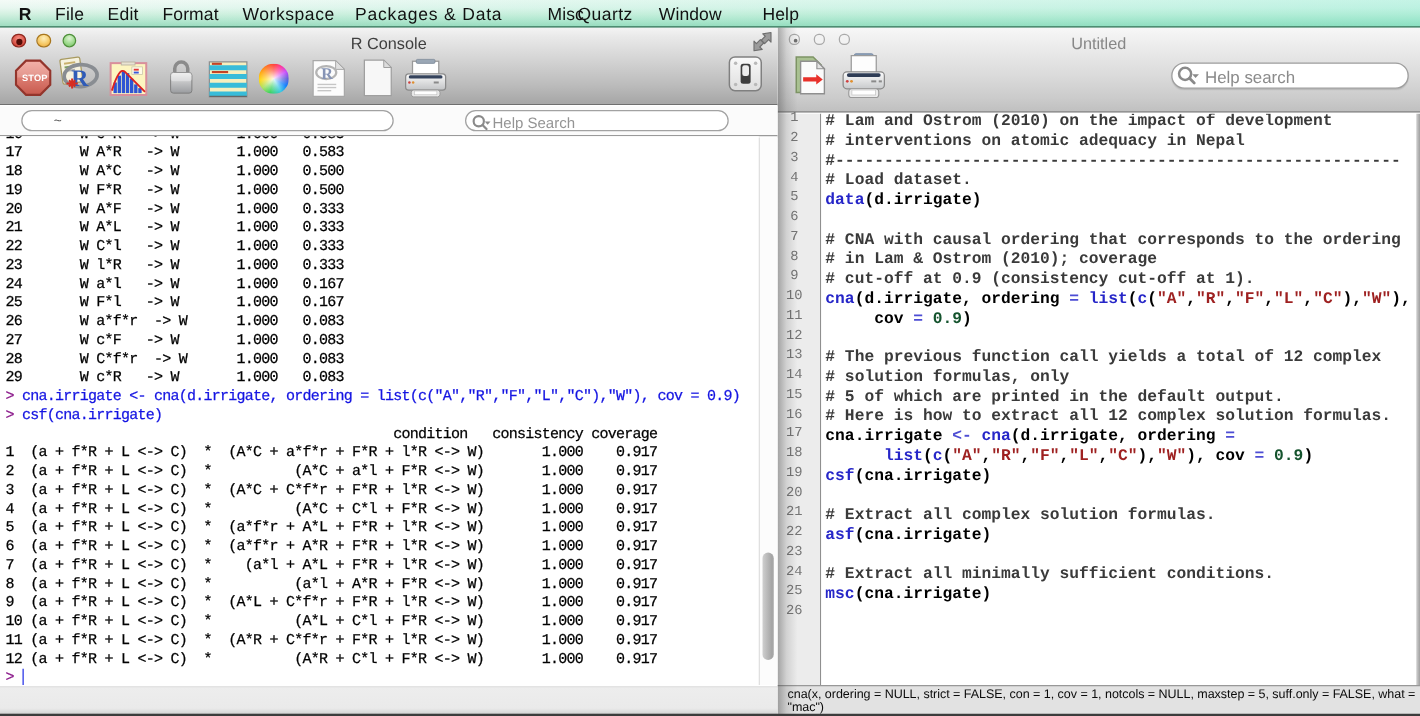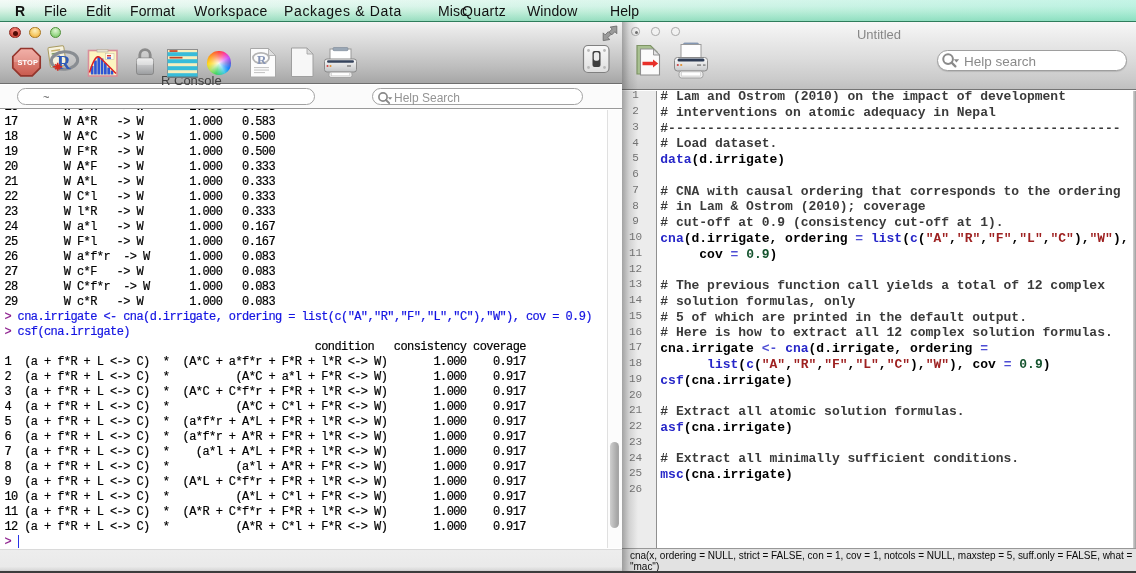--- a/index.html
+++ b/index.html
@@ -8,22 +8,22 @@
 
 #menubar { position:absolute; left:0; top:0; width:1136px; height:22px;
   background:linear-gradient(90deg, rgba(120,225,180,0) 0%, rgba(110,228,188,0.18) 55%, rgba(100,230,195,0.33) 100%),
    linear-gradient(#f4fbf7 0%, #e8f7f0 30%, #d2f0e0 55%, #b5e6cf 80%, #a2ddc2 97%, #98d6ba 100%);
   border-bottom:1px solid #2f7d5c; font-size:14px; color:#111; }
 
 #lwin { position:absolute; left:0; top:22px; width:622px; height:551px; background:#fff; }
 #lchrome { position:absolute; left:0; top:0; width:622px; height:62px;
   background:linear-gradient(#f4f4f4 0%, #e9e9e9 12%, #d2d2d2 45%, #bcbcbc 75%, #a6a6a6 100%);
   border-bottom:1px solid #6e6e6e; }
-#ltitle { position:absolute; left:161px; top:5px; width:300px; text-align:left;
-  font-size:13px; color:#3f3f3f;margin-top:46px; }
+#ltitle { position:absolute; left:161px; top:5px; width:300px; text-align:center;
+  font-size:13px; color:#3f3f3f; }
 .tl { position:absolute; top:4.9px; width:11.4px; height:11.4px; border-radius:50%; }
 #tlr { left:9.4px; background:radial-gradient(circle at 50% 35%, #f8958a 0%, #e4655a 45%, #ce4537 80%, #b83325 100%); border:1px solid #8e261d; }
 #tlr i { position:absolute; left:3.1px; top:3.1px; width:5px; height:5px; border-radius:50%; background:#520c06; display:block; }
 #tly { left:29.4px; background:radial-gradient(circle at 50% 30%, #fdeebc 0%, #f7cf71 50%, #efb143 85%, #e8a232 100%); border:1px solid #a8761d; }
 #tlg { left:49.6px; background:radial-gradient(circle at 50% 30%, #dff3d4 0%, #a4dd94 50%, #7cc66b 88%, #6cb75a 100%); border:1px solid #4e8f39; }
 #lfields { position:absolute; left:0; top:63px; width:622px; height:24px; background:#fbfbfb;
   border-bottom:1px solid #9a9a9a; }
 .pill { position:absolute; background:#fff; border:1px solid #a2a2a2; border-radius:8.5px; }
 #tilde { left:17px; top:3.2px; width:298px; height:16.8px; }
 #tilde span { position:absolute; left:25px; top:2px; font-size:11px; color:#555; }
@@ -141,21 +141,21 @@
      cov <span class="e">=</span> <span class="n">0.9</span>)
 
 <span class="c"># The previous function call yields a total of 12 complex</span>
 <span class="c"># solution formulas, only</span>
 <span class="c"># 5 of which are printed in the default output.</span>
 <span class="c"># Here is how to extract all 12 complex solution formulas.</span>
 cna.irrigate <span class="e">&lt;-</span> <span class="k">cna</span>(d.irrigate, ordering <span class="e">=</span>
       <span class="k">list</span>(<span class="k">c</span>(<span class="s">"A"</span>,<span class="s">"R"</span>,<span class="s">"F"</span>,<span class="s">"L"</span>,<span class="s">"C"</span>),<span class="s">"W"</span>), cov <span class="e">=</span> <span class="n">0.9</span>)
 <span class="k">csf</span>(cna.irrigate)
 
-<span class="c"># Extract all atomic solution formulas.</span>
+<span class="c"># Extract all complex solution formulas.</span>
 <span class="k">asf</span>(cna.irrigate)
 
 <span class="c"># Extract all minimally sufficient conditions.</span>
 <span class="k">msc</span>(cna.irrigate)
 </pre>
       </div>
   <div id="esb"></div>
   <div id="statusbar">
         <div>cna(x, ordering = NULL, strict = FALSE, con = 1, cov = 1, notcols = NULL, maxstep = 5, suff.only = FALSE, what =<br>"mac")</div>
       </div>

